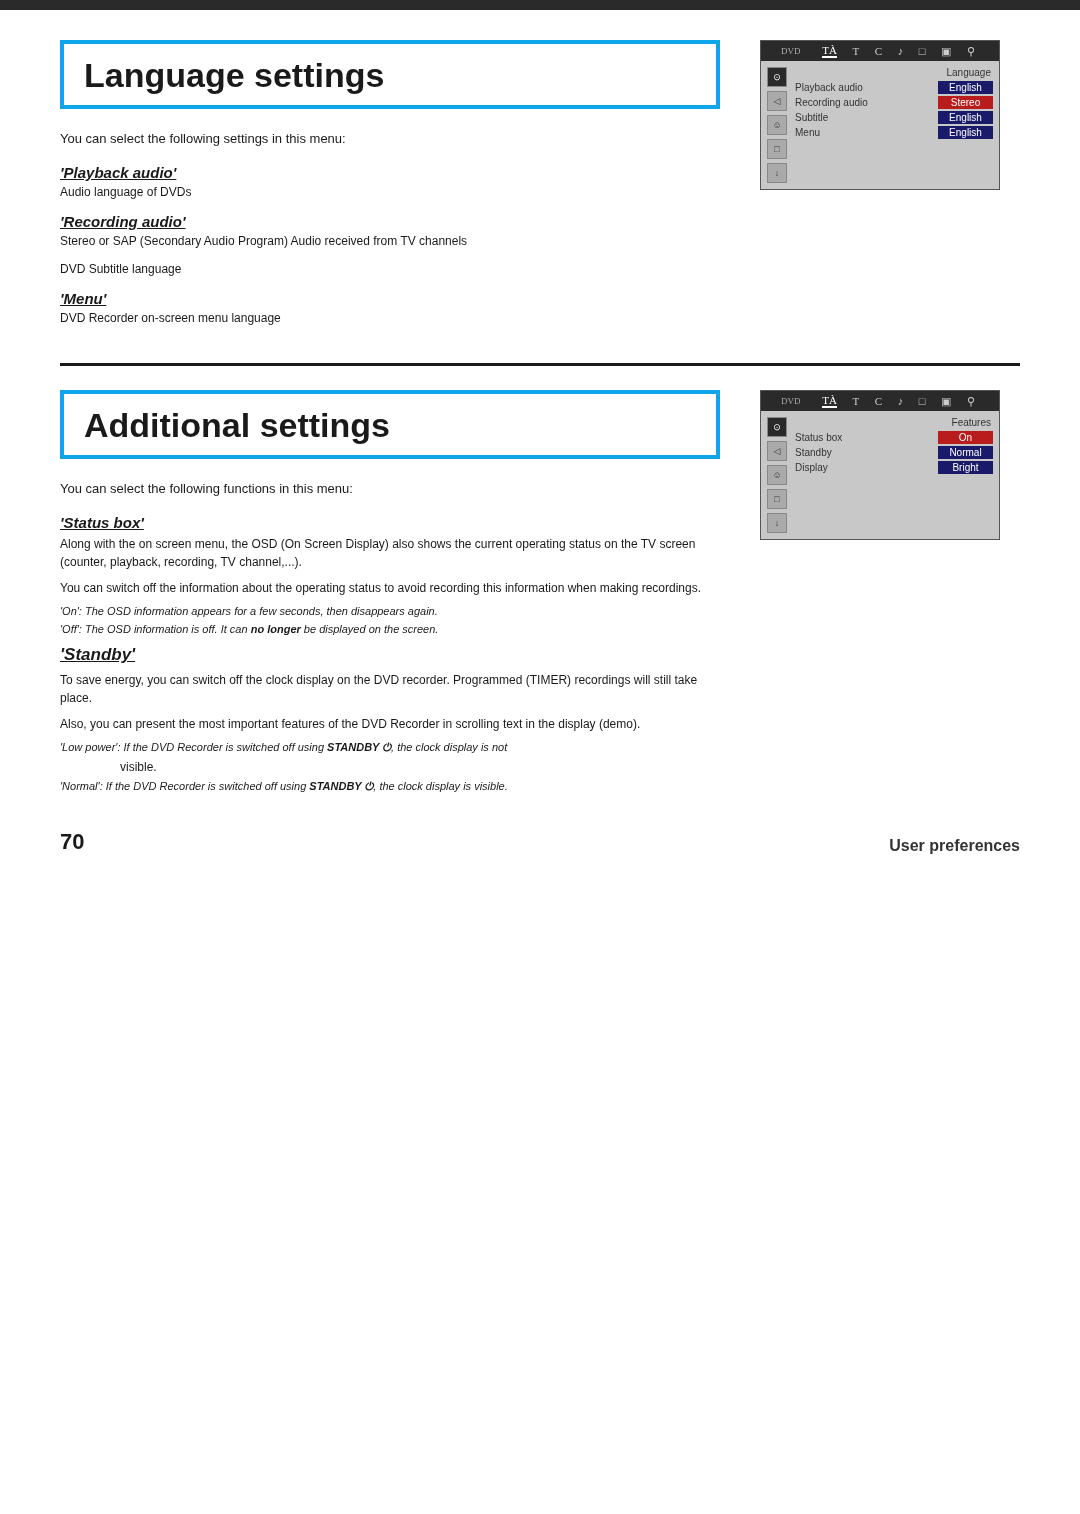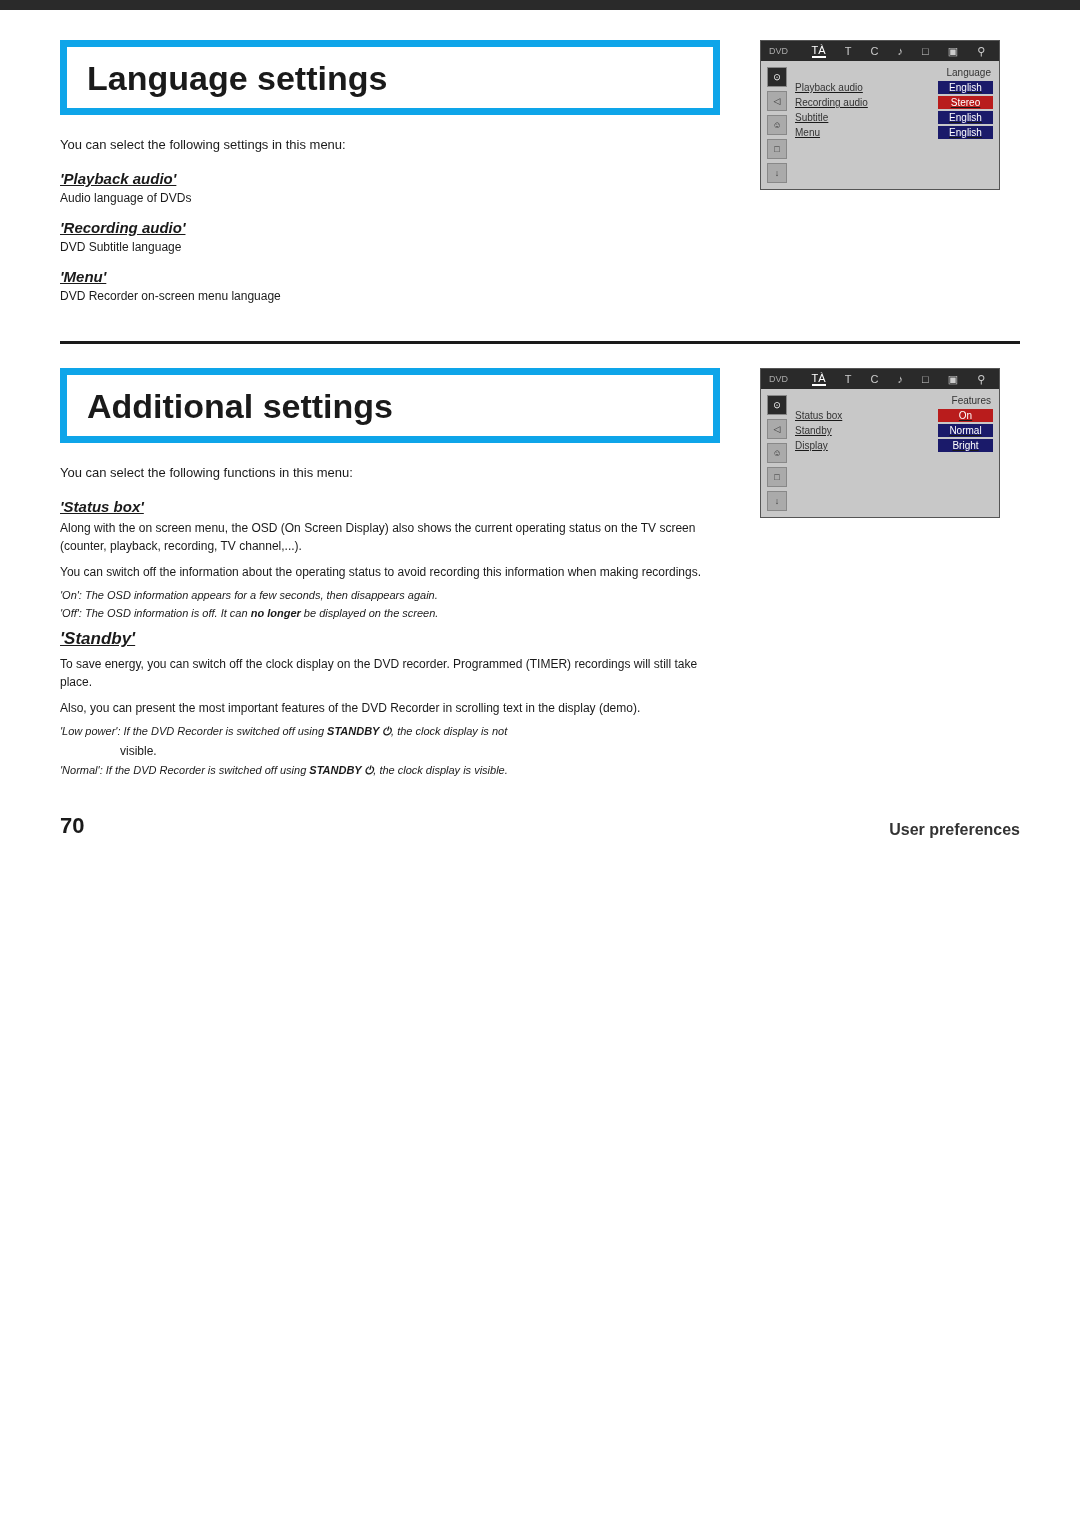--- a/index.html
+++ b/index.html
@@ -19,21 +19,21 @@
       height: 10px;
       width: 100%;
     }
 
     .page-content {
       padding: 30px 60px 60px 60px;
     }
 
     
     .section-title-box {
-      border: 7px solid #0ea5e9;
+      border: 4px solid #0ea5e9;
       padding: 12px 20px 10px 20px;
       margin-bottom: 22px;
       display: inline-block;
       width: 660px;
     }
 
     .section-title-box h1 {
       font-size: 34px;
       font-weight: bold;
       font-family: Arial, Helvetica, sans-serif;
@@ -83,22 +83,23 @@
       background: #d0d0d0;
       width: 240px;
       font-size: 11px;
       font-family: Arial, Helvetica, sans-serif;
     }
 
     .menu-mockup .menu-top-bar {
       background: #2a2a2a;
       display: flex;
       align-items: center;
-      padding: 3px 8px;
+      padding: 3px 20px;
       gap: 4px;
+      font-family: Liberation Serif, serif;
     }
 
     .menu-mockup .menu-top-bar .dvd-label {
       color: #aaa;
       font-size: 9px;
       margin-right: 6px;
     }
 
     .menu-top-icons {
       display: flex;
@@ -160,21 +161,20 @@
       color: #333;
       margin-bottom: 3px;
       padding-right: 2px;
     }
 
     .menu-table-row {
       display: flex;
       justify-content: space-between;
       align-items: center;
       margin-bottom: 2px;
-      text-decoration: underline;
     }
 
     .menu-table-label {
       font-size: 10px;
       color: #333;
     }
 
     .menu-table-value {
       background: #1a1a6a;
       color: #fff;
@@ -276,20 +276,21 @@
       <p class="section-intro">You can select the following settings in this menu:</p>
 
       <div class="subsection-title">
         <span class="subsection-title-underline">'Playback audio'</span>
       </div>
       <p class="subsection-desc">Audio language of DVDs</p>
 
       <div class="subsection-title">
         <span class="subsection-title-underline">'Recording audio'</span>
       </div>
+      <p class="subsection-desc">Stereo or SAP (Secondary Audio Program) Audio received from TV channels</p>
 
       <p class="subsection-desc">DVD Subtitle language</p>
 
       <div class="subsection-title">
         <span class="subsection-title-underline">'Menu'</span>
       </div>
       <p class="subsection-desc">DVD Recorder on-screen menu language</p>
     </div>
 
     <div class="section-right">

